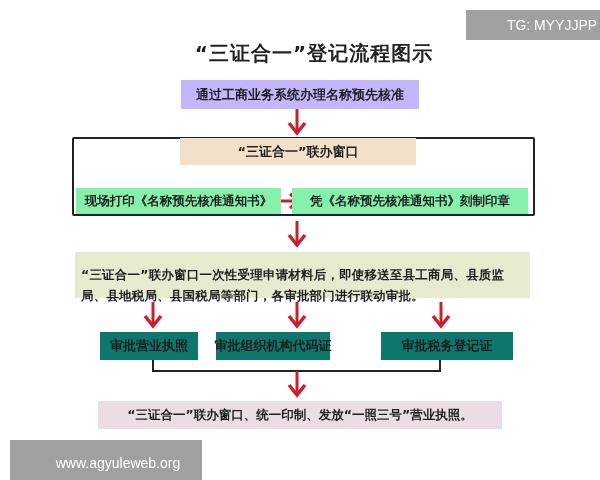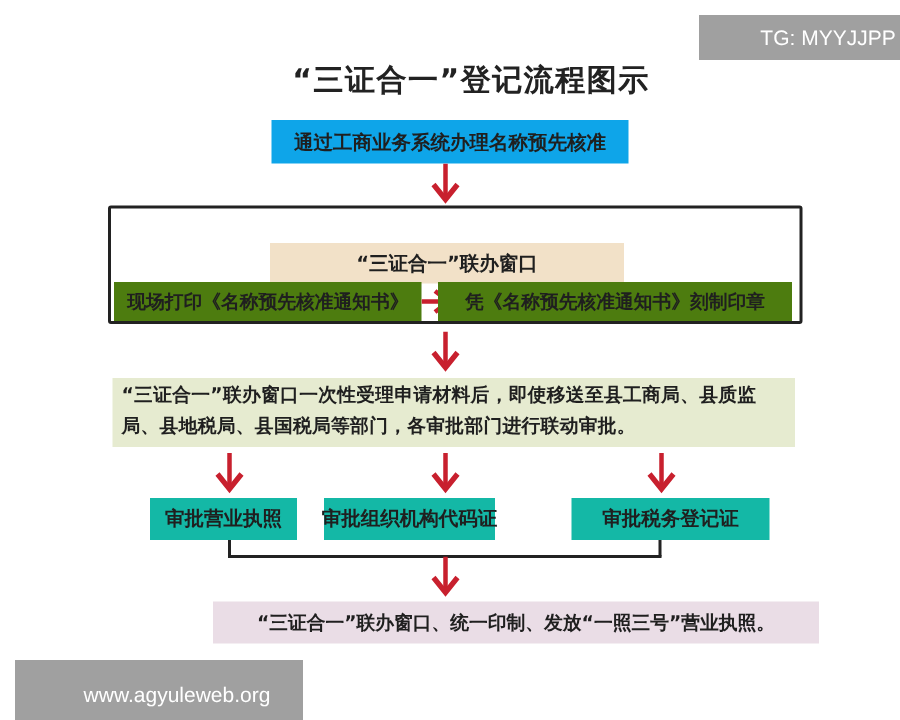--- a/index.html
+++ b/index.html
@@ -13,43 +13,43 @@
     .title {
       left: 0; width: 600px; top: 40px; text-align: center;
       font-size: 20px; font-weight: bold; color: #222;
       letter-spacing: 1px;
     }
     .box {
       position: absolute; display: flex; align-items: center; justify-content: center;
       font-weight: bold; font-size: 13px; color: #1f1f1f; white-space: nowrap;
       box-sizing: border-box;
     }
-    .pink { background: #0ea5e9; }
+    .pink { background: #c4b5fd; }
     .tan { background: #f2e1c8; }
-    .green { background: #4d7c0f; }
-    .blue { background: #14b8a6; }
-    .purple { background: #eadde6; margin-left: 44px; }
+    .green { background: #86efac; }
+    .blue { background: #0f766e; }
+    .purple { background: #eadde6; }
     .frame {
       position: absolute; left: 72px; top: 137px; width: 463px; height: 79px;
       border: 2px solid #222; box-sizing: border-box; border-radius: 2px;
     }
     .arrow {
       position: absolute; width: 20px; height: 30px;
     }
     .arrow svg { display: block; }
     .line { position: absolute; background: #222; }
     .wm {
       position: absolute; background: #a0a0a0; color: #ffffff;
       font-family: "Liberation Sans", sans-serif; font-size: 14px;
       display: flex; align-items: center; justify-content: center; padding-left: 24px;
     }
     .para {
       position: absolute; left: 75px; top: 252px; width: 455px; height: 46px;
       background: #e6ebd0; font-weight: bold; font-size: 12.5px; color: #1f1f1f;
-      line-height: 21px; padding: 0 6px; box-sizing: border-box;
+      line-height: 21px; padding: 12px 6px; box-sizing: border-box;
       white-space: normal; letter-spacing: 0.2px;
     }
   </style>
 </head>
 <body>
 
 <div class="wm" style="left:466px; top:10px; width:124px; height:30px;">TG: MYYJJPP</div>
 <div class="wm" style="left:10px; top:440px; width:168px; height:46px;">www.agyuleweb.org</div>
 
 <div class="abs title">“三证合一”登记流程图示</div>
@@ -57,21 +57,21 @@
 <div class="box pink" style="left:181px; top:80px; width:238px; height:29px;">通过工商业务系统办理名称预先核准</div>
 
 <div class="arrow" style="left:287px; top:109px;">
   <svg width="20" height="30" viewBox="0 0 20 30">
       <rect x="8.5" y="0" width="3" height="22" fill="#c8202e"></rect>
       <polyline points="2,14 10,24 18,14" fill="none" stroke="#c8202e" stroke-width="3.5"></polyline>
     </svg>
 </div>
 
 <div class="frame"></div>
-<div class="box tan" style="left:180px; top:138px; width:236px; height:27px;margin-top:24px;">“三证合一”联办窗口</div>
+<div class="box tan" style="left:180px; top:138px; width:236px; height:27px;">“三证合一”联办窗口</div>
 <div class="box green" style="left:76px; top:188px; width:205px; height:26px; font-size:12.5px;">现场打印《名称预先核准通知书》</div>
 <div class="arrow" style="left:281px; top:192px; width:20px; height:18px;">
   <svg width="20" height="18" viewBox="0 0 20 18">
       <rect x="0" y="7.5" width="15" height="3" fill="#c8202e"></rect>
       <polyline points="9,2 18,9 9,16" fill="none" stroke="#c8202e" stroke-width="3"></polyline>
     </svg>
 </div>
 <div class="box green" style="left:292px; top:188px; width:236px; height:26px; font-size:12.5px;">凭《名称预先核准通知书》刻制印章</div>
 
 <div class="arrow" style="left:287px; top:221px;">

